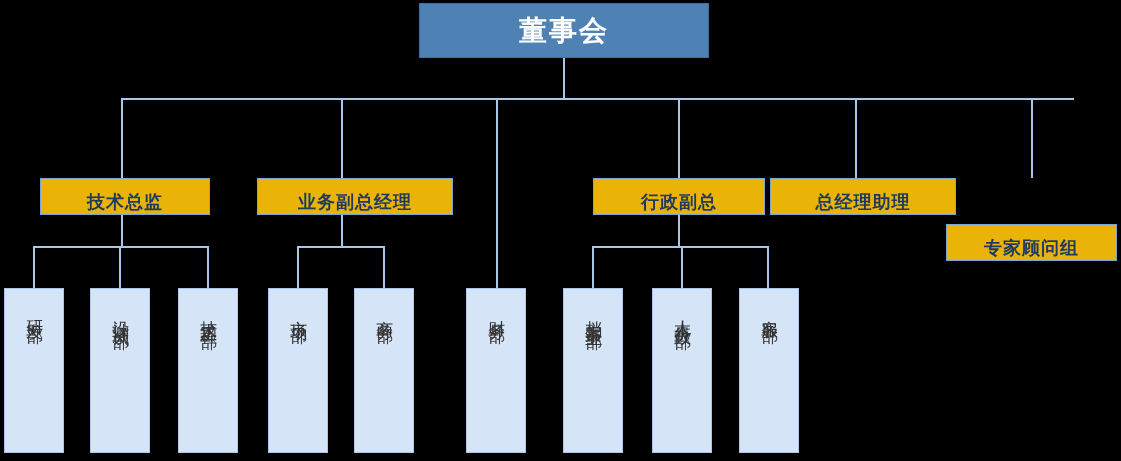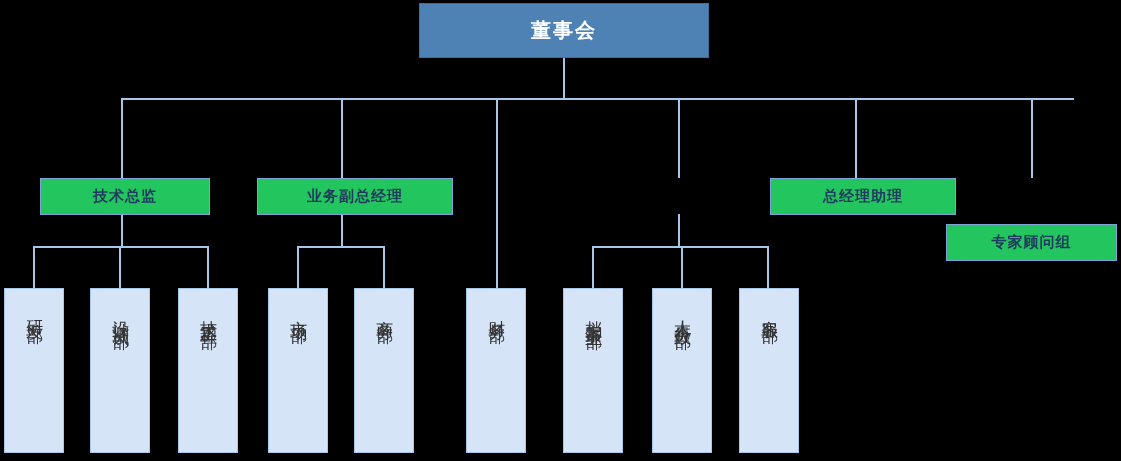--- a/index.html
+++ b/index.html
@@ -33,33 +33,34 @@
     justify-content: center;
     text-align: center;
     border: 1px solid #7FA8D4;
   }
 
   
   .node.lvl1 {
     background: #4E81B4;
     border-color: #3F6E9E;
     color: #FFFFFF;
-    font-size: 20px;
+    font-size: 28px;
     font-weight: bold;
     letter-spacing: 2px;
   }
 
   
   .node.lvl2 {
-    background: #22c55e;
+    background: #eab308;
     border-color: #7BA5D2;
     color: #1F3A5F;
-    font-size: 15px;
+    font-size: 18px;
     font-weight: bold;
     letter-spacing: 1px;
+    align-items: flex-end;
   }
 
   
   .node.lvl3 {
     background: #D6E4F8;
     border-color: #A8C6E8;
     color: #333333;
     font-size: 17px;
     font-weight: normal;
     align-items: flex-start;
@@ -108,20 +109,23 @@
   <div class="node lvl1" style="left:419px; top:3px; width:290px; height:55px;">
     <span>董事会</span>
   </div>
 
   <div class="node lvl2" style="left:40px;  top:178px; width:170px; height:37px;">
     <span>技术总监</span>
   </div>
   <div class="node lvl2" style="left:257px; top:178px; width:196px; height:37px;">
     <span>业务副总经理</span>
   </div>
+  <div class="node lvl2" style="left:593px; top:178px; width:172px; height:37px;">
+    <span>行政副总</span>
+  </div>
   <div class="node lvl2" style="left:770px; top:178px; width:186px; height:37px;">
     <span>总经理助理</span>
   </div>
   <div class="node lvl2" style="left:946px; top:178px; width:171px; height:37px;margin-top:46px;">
     <span>专家顾问组</span>
   </div>
 
   <div class="node lvl3" style="left:4px;   top:288px; width:60px; height:165px;">
     <span class="vtext">研发部</span>
   </div>

